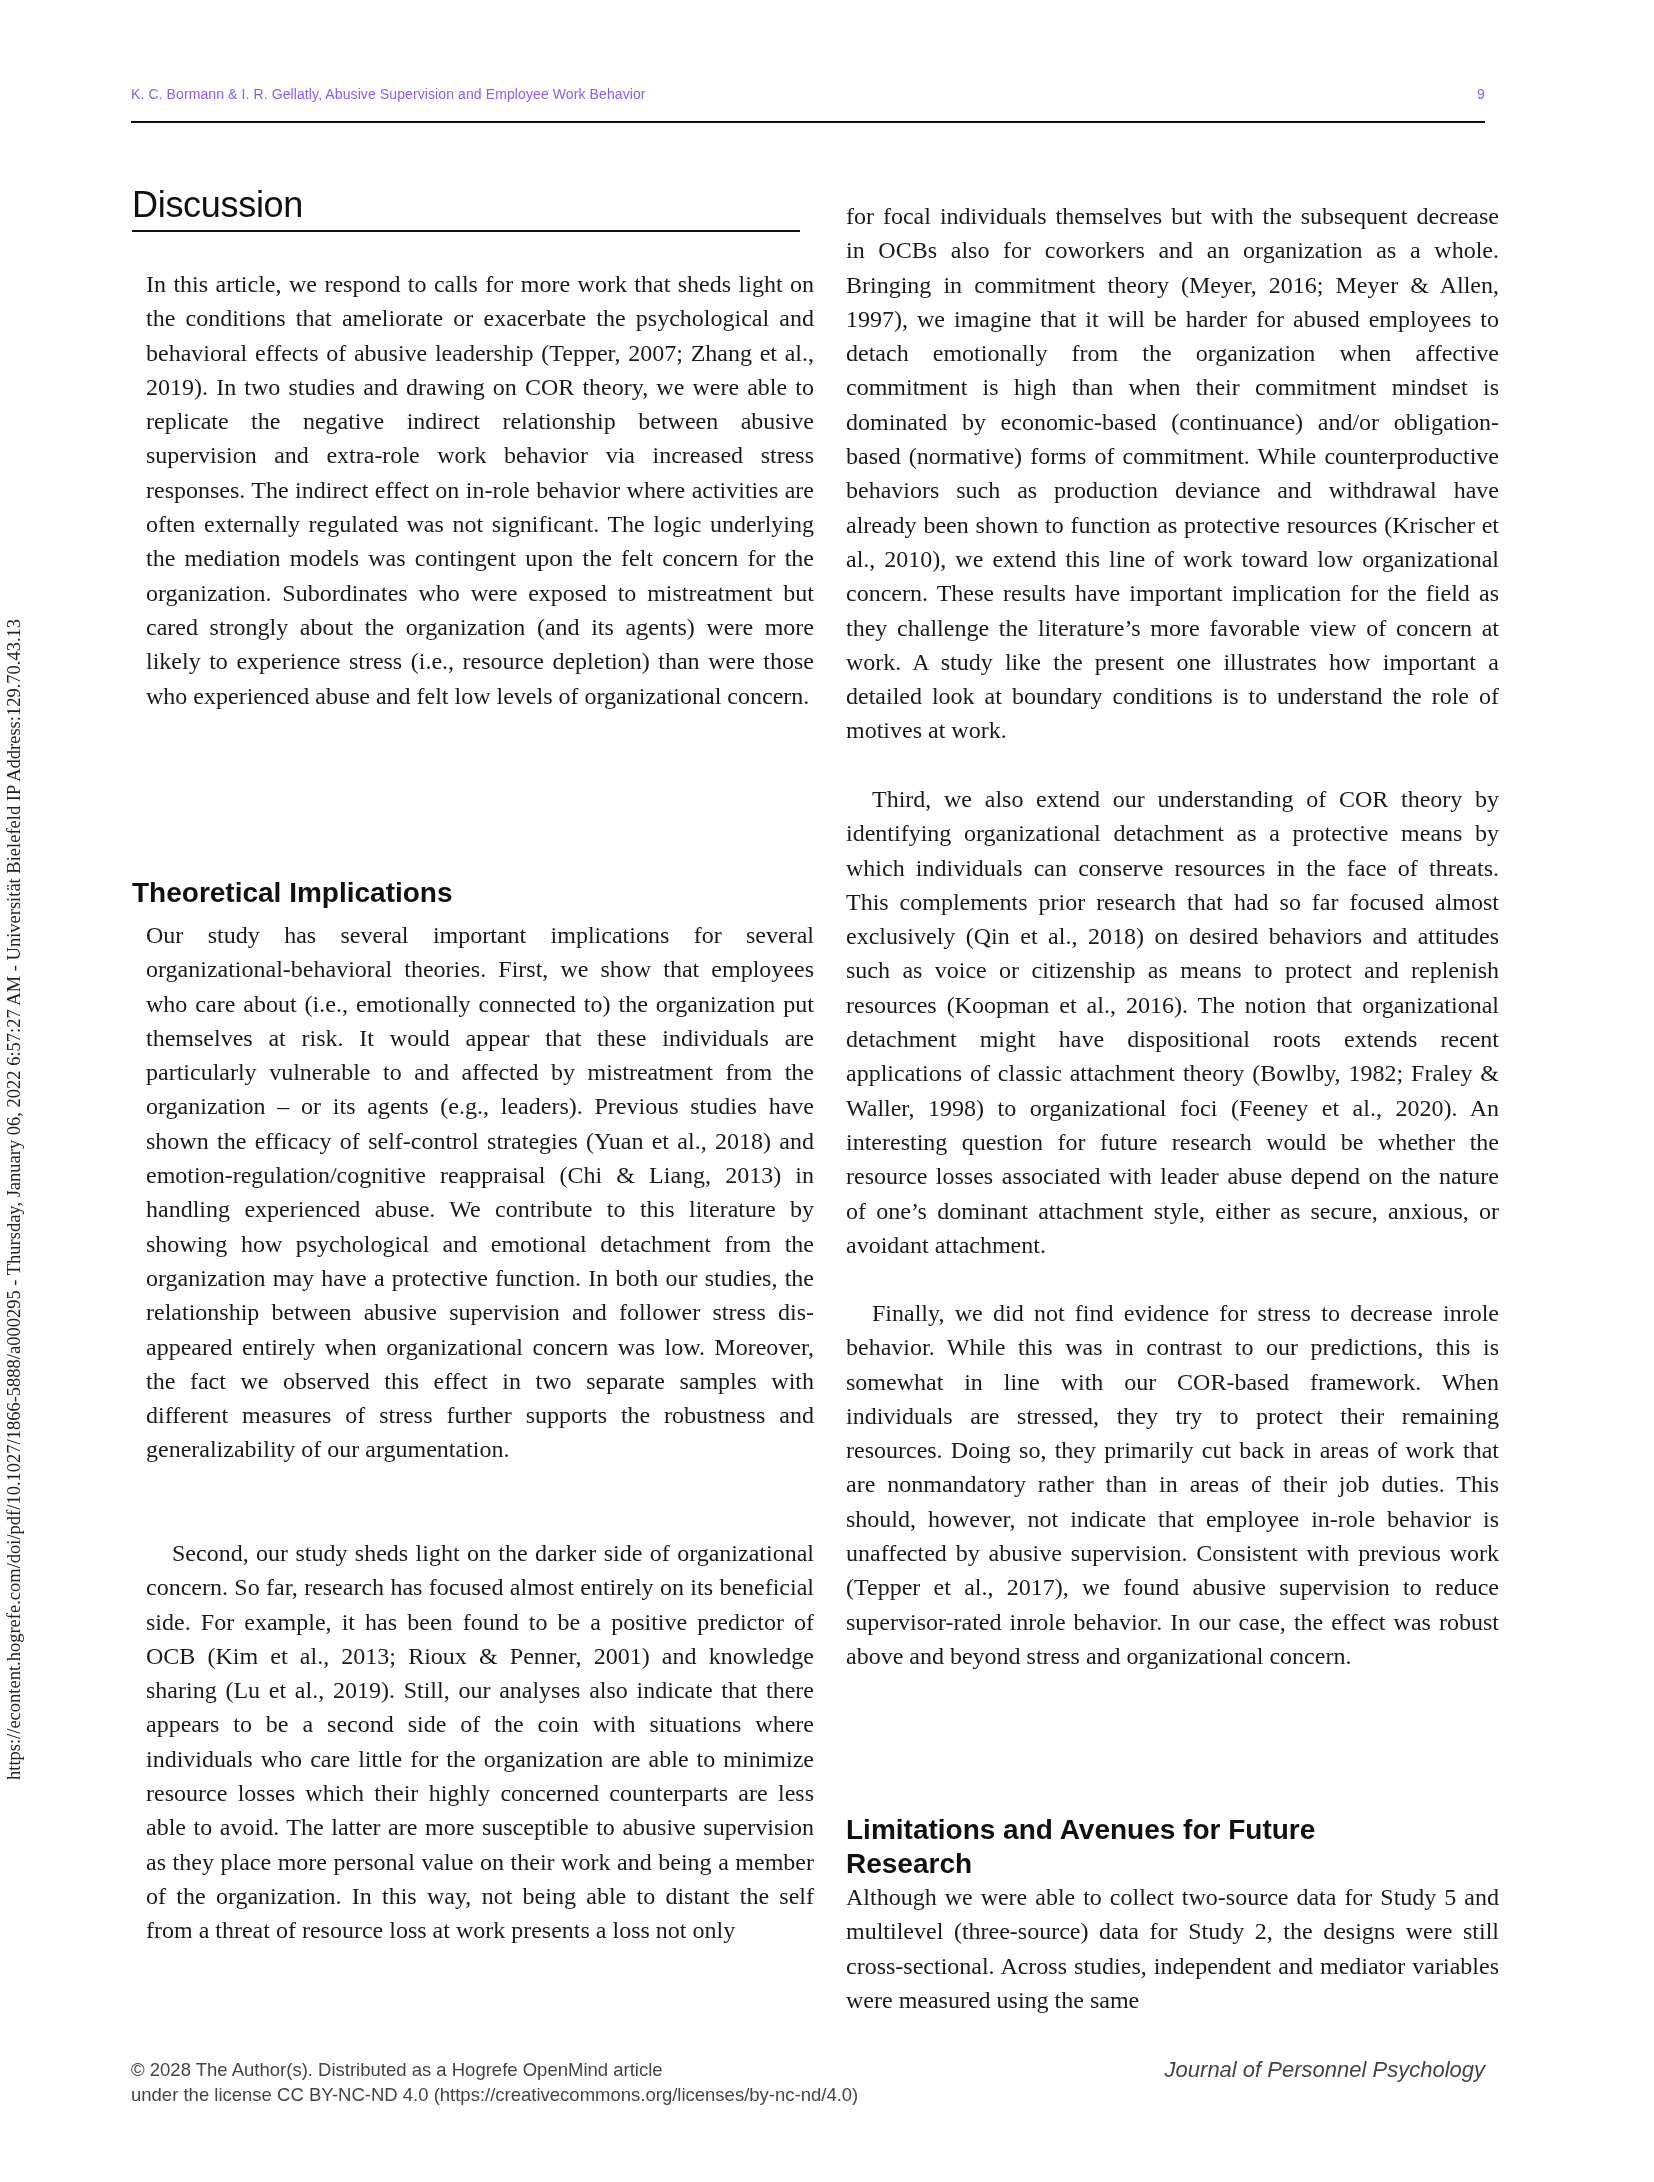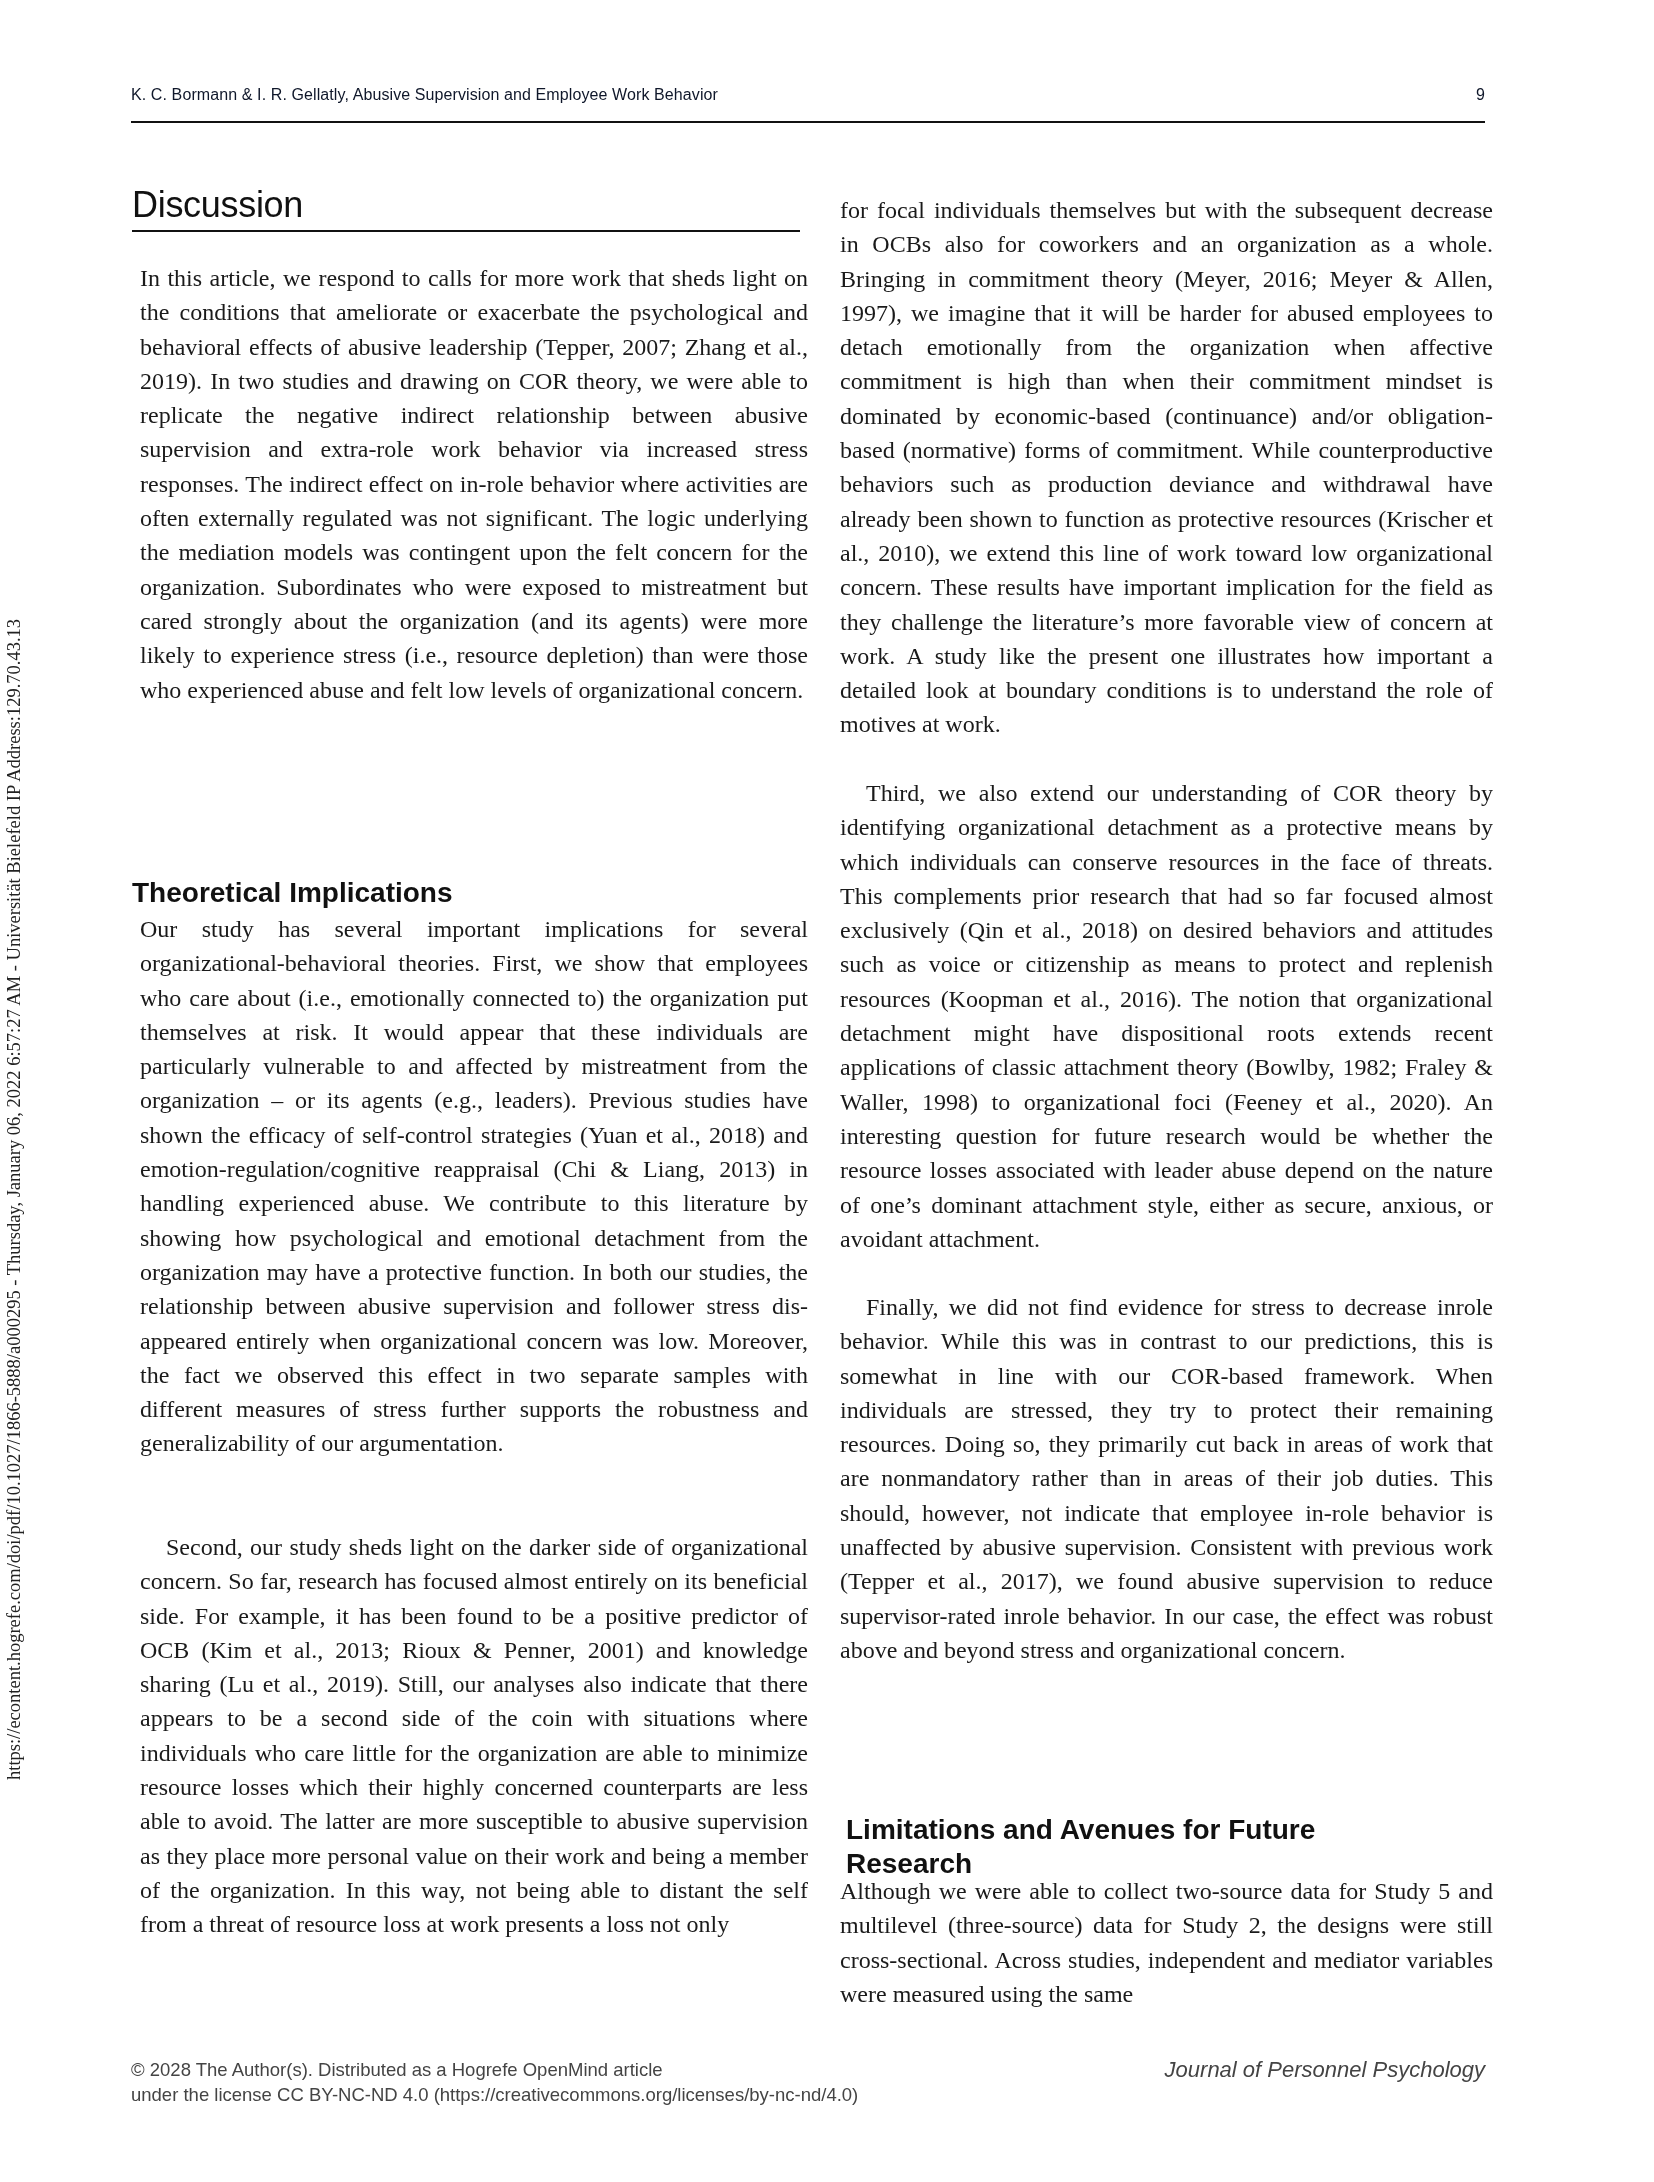--- a/index.html
+++ b/index.html
@@ -1,21 +1,21 @@
 <!DOCTYPE html>
 <html><head>
 <meta charset="utf-8">
 <style>
   html, body { margin: 0; padding: 0; background: #ffffff; }
   body { width: 1654px; height: 2182px; position: relative; overflow: hidden; }
   .page { position: absolute; left: 0; top: 0; width: 1654px; height: 2182px; background: #fff; }
 
   .running-head {
     position: absolute; left: 131px; top: 86px; width: 1354px; height: 36px;
-    font-family: "Liberation Sans", sans-serif; font-size: 16px; color: #0f172a;
+    font-family: "Liberation Sans", sans-serif; font-size: 14px; color: #8b5cf6;
     letter-spacing: 0.1px;
   }
   .running-head .title { position: absolute; left: 0; top: 0; }
   .running-head .pageno { position: absolute; right: 0; top: 0; }
   .head-rule { position: absolute; left: 131px; top: 121px; width: 1354px; height: 0; border-top: 2px solid #111; }
 
   .sidebar-watermark {
     position: absolute; left: 4px; top: 1780px; width: 1400px; height: 26px;
     transform-origin: 0 0; transform: rotate(-90deg);
     font-family: "Liberation Serif", serif; font-size: 18.5px; color: #222; white-space: nowrap;
@@ -31,21 +31,21 @@
   }
   .h1-rule { position: absolute; height: 0; border-top: 2px solid #111; }
 
   .h2 {
     position: absolute; font-family: "Liberation Sans", sans-serif; font-weight: bold;
     font-size: 28px; color: #111; line-height: 34px; letter-spacing: 0px; margin-top: 43px;
   }
 
   .para {
     position: absolute; font-family: "Liberation Serif", serif; font-size: 24px;
-    line-height: 34.3px; color: #1a1a1a; text-align: justify; hyphens: manual; margin: 8px;
+    line-height: 34.3px; color: #1a1a1a; text-align: justify; hyphens: manual; margin: 14px;
   }
   .para.indent { text-indent: 26px; }
 
   .footer-left {
     position: absolute; left: 131px; top: 2057px; width: 900px;
     font-family: "Liberation Sans", sans-serif; font-size: 18.5px; line-height: 25px; color: #444;
   }
   .footer-right {
     position: absolute; right: 169px; top: 2057px;
     font-family: "Liberation Sans", sans-serif; font-size: 22px; font-style: italic; color: #444;

